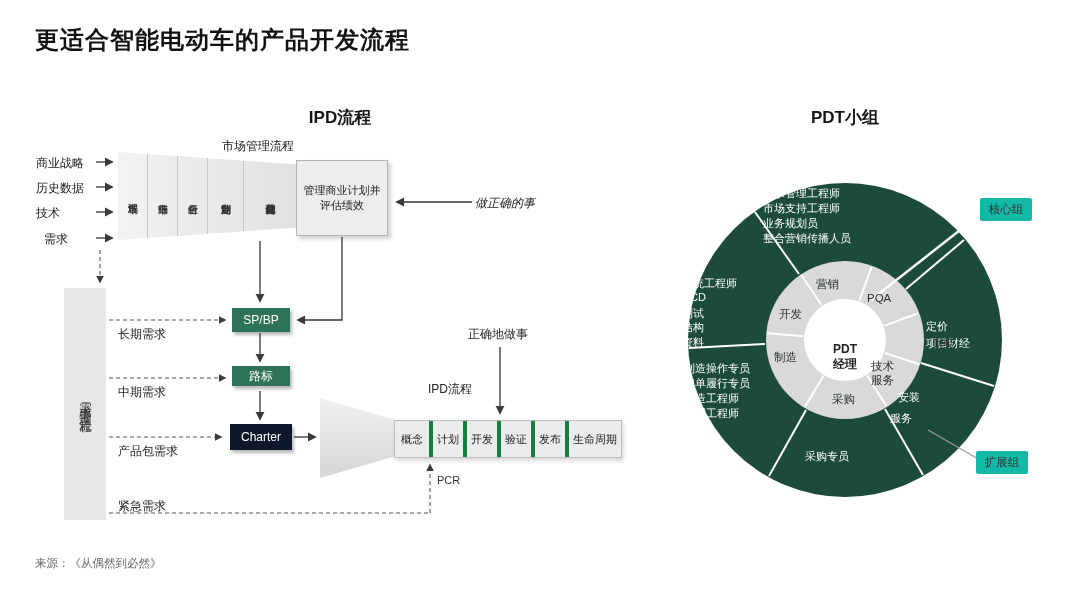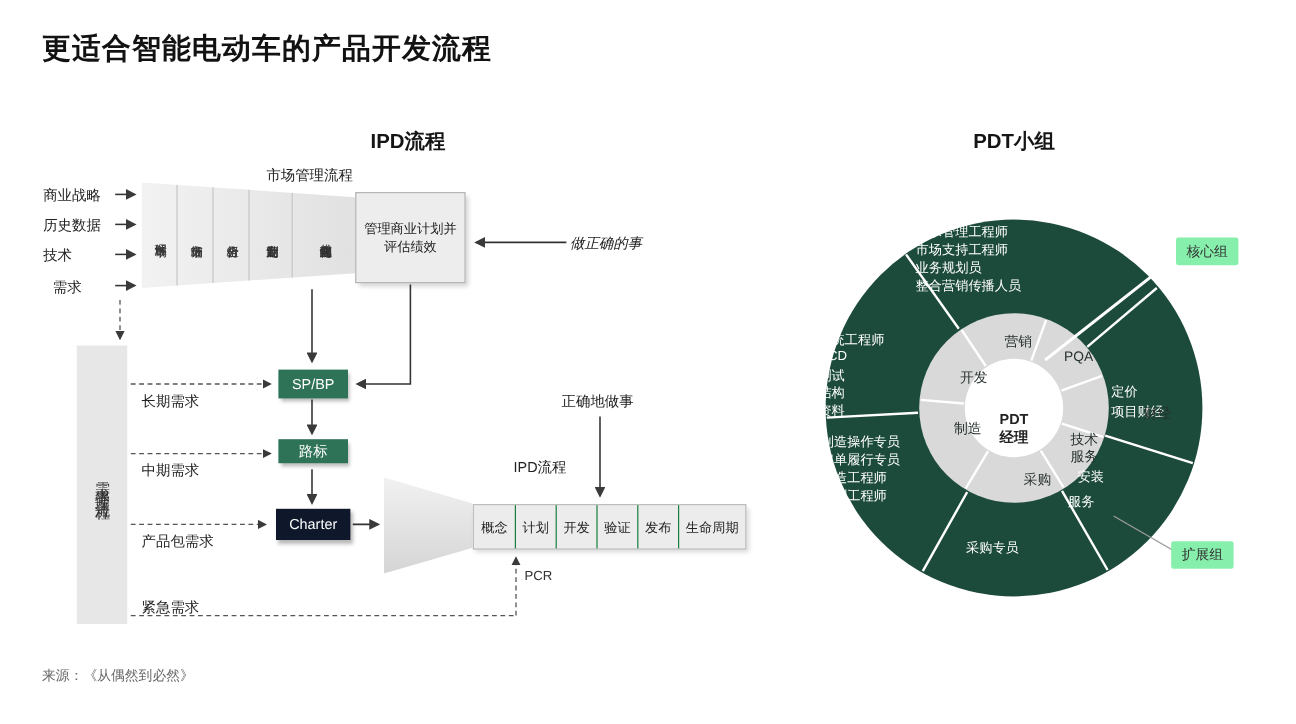--- a/index.html
+++ b/index.html
@@ -27,30 +27,30 @@
              font-size:12.5px; letter-spacing:4px; color:#333; z-index:2; }
   .gbox { position:absolute; background:#2e7257; color:#fff; font-size:12px; display:flex; align-items:center;
           justify-content:center; box-shadow:2px 3px 3px rgba(0,0,0,.28); z-index:2; }
   .gbox.dark { background:#0f172a; }
   .horn { position:absolute; left:320px; top:398px; width:74px; height:80px; z-index:2;
           background:linear-gradient(180deg,#f1f1f1 0%,#d5d5d5 100%);
           clip-path:polygon(0 0,100% 27%,100% 73%,0 100%); }
   .stage-row { position:absolute; left:394px; top:420px; height:38px; display:flex; border:1px solid #bdbdbd;
                background:#ececec; box-shadow:2px 3px 4px rgba(0,0,0,.15); z-index:2; }
   .cell { display:flex; align-items:center; justify-content:center; font-size:11px; color:#222; padding:12px 5px; white-space:nowrap; }
-  .cell + .cell { border-left:1px solid #15803d; }
+  .cell + .cell { border-left:4px solid #15803d; }
 
   .overlay { position:absolute; left:0; top:0; z-index:5; pointer-events:none; }
 
   
   .pdt-svg { position:absolute; left:675px; top:170px; z-index:1; }
   .wlabel { position:absolute; color:#fff; font-size:11px; text-align:left; z-index:6; white-space:nowrap; }
-  .dlabel { position:absolute; color:#26312c; font-size:11.5px; text-align:right; width:44px; z-index:6; white-space:nowrap; }
+  .dlabel { position:absolute; color:#26312c; font-size:11.5px; text-align:left; width:44px; z-index:6; white-space:nowrap; }
   .clabel { position:absolute; left:815px; width:60px; text-align:center; color:#222; font-size:12px; font-weight:600; z-index:6;margin-top:18px; }
-  .tagbox { position:absolute; width:52px; height:23px; background:#86efac; border-radius:2px; display:flex; align-items:center;
+  .tagbox { position:absolute; width:52px; height:23px; background:#14b8a6; border-radius:2px; display:flex; align-items:center;
             justify-content:center; font-size:11.5px; color:#333; z-index:6; }
 </style>
 </head>
 <body>
 
 <div class="canvas">
 
   <div class="title">更适合智能电动车的产品开发流程</div>
 
   <div class="heading" style="left:255px;top:106px;width:170px;">IPD流程</div>

